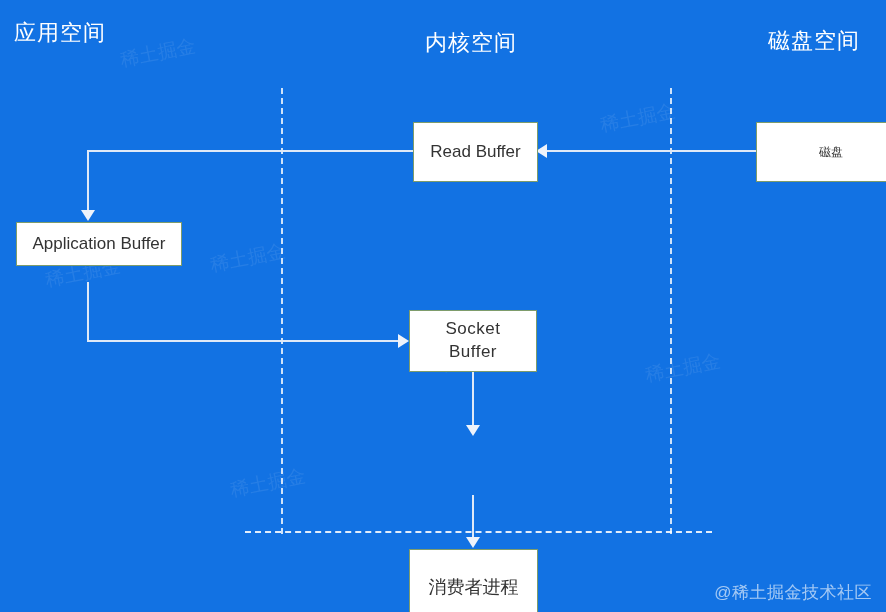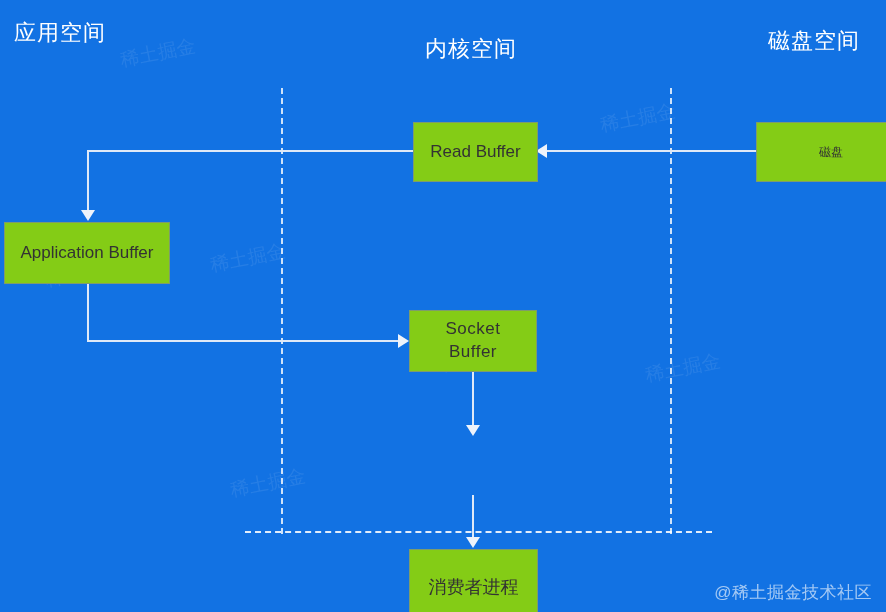--- a/index.html
+++ b/index.html
@@ -20,21 +20,21 @@
   .section-label {
     position: absolute;
     color: #ffffff;
     font-size: 22px;
     letter-spacing: 1px;
     white-space: nowrap;
     line-height: 1;
     font-family: Liberation Mono, monospace;
   }
   #label-app    { left: 14px;  top: 24px; }
-  #label-kernel { left: 425px; top: 40px; }
+  #label-kernel { left: 425px; top: 34px; }
   #label-disk   { left: 768px; top: 32px; }
 
   
   .v-divider {
     position: absolute;
     width: 0;
     border-left: 2px dashed rgba(255,255,255,0.80);
     top: 88px;
     height: 446px;
   }
@@ -46,35 +46,35 @@
     height: 0;
     left: 245px;
     width: 467px;
     top: 531px;
     border-top: 2px dashed rgba(255,255,255,0.88);
   }
 
   
   .node {
     position: absolute;
-    background: #84cc16;
+    background: #ffffff;
     border: 1.5px solid #7e9c6b;
     box-sizing: border-box;
     display: flex;
     align-items: center;
     justify-content: center;
     text-align: center;
     color: #333333;
     font-size: 17px;
     line-height: 1.35;
     white-space: pre-line;
   }
   #node-read-buffer        { left: 413px; top: 122px; width: 125px; height: 60px; }
   #node-disk               { left: 756px; top: 122px; width: 150px; height: 60px; font-size: 12px; }
-  #node-application-buffer { left: 4px;   top: 222px; width: 166px; height: 62px; text-align: center; }
+  #node-application-buffer { left: 16px;   top: 222px; width: 166px; height: 44px; text-align: center; }
   #node-socket-buffer      { left: 409px; top: 310px; width: 128px; height: 62px; letter-spacing: 0.5px;}
   #node-nic-buffer         { left: 411px; top: 437px; width: 124px; height: 58px; }
   #node-consumer           { left: 409px; top: 549px; width: 129px; height: 77px; font-size: 18px; }
 
   
   .line {
     position: absolute;
     background: #dfe9f7;
   }
   .line.h { height: 2px; }

